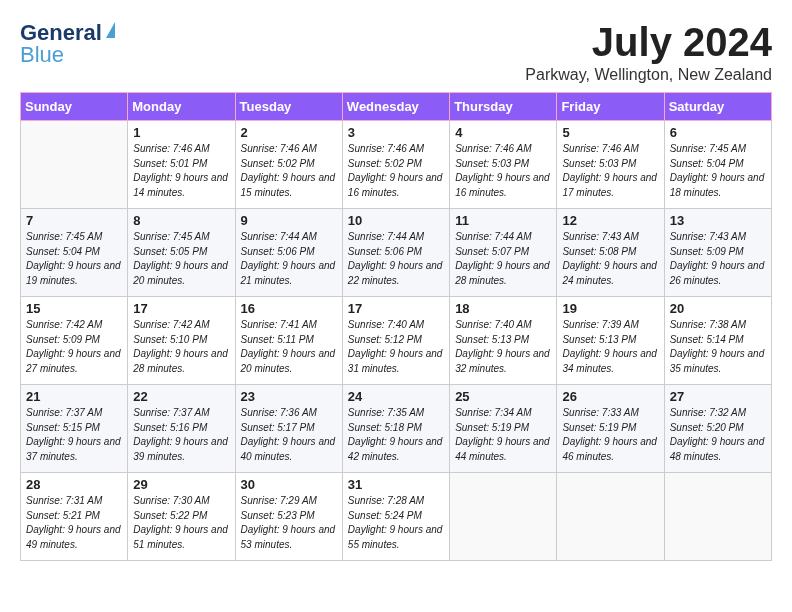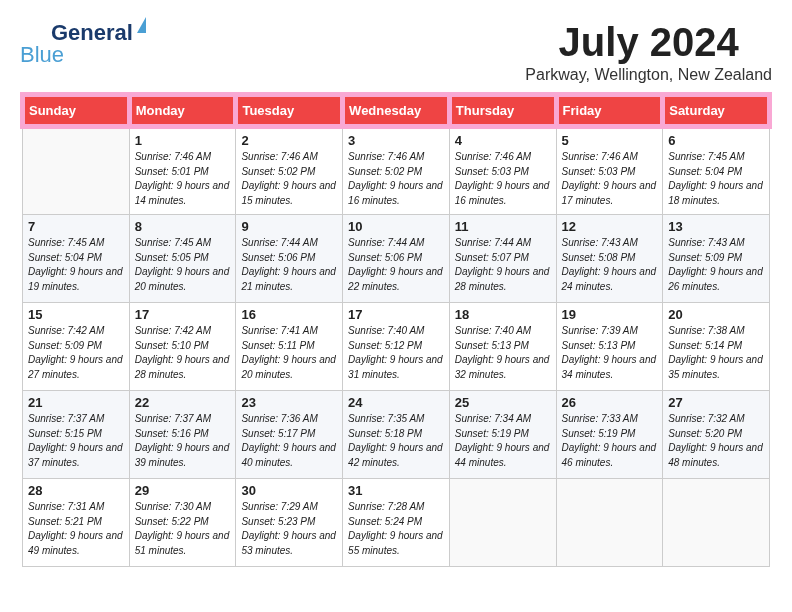--- a/index.html
+++ b/index.html
@@ -15,46 +15,46 @@
       justify-content: space-between;
       align-items: flex-start;
       margin-bottom: 8px;
     }
     .logo {
       display: flex;
       flex-direction: column;
       align-items: flex-start;
     }
     .title-section {
-      text-align: center;
+      text-align: right;
     }
     .month-year {
       font-size: 40px;
       font-weight: bold;
       color: #222;
       line-height: 1.1;
     }
     .location {
       font-size: 16px;
       color: #333;
       margin-top: 2px;
     }
     .calendar-table {
       width: 100%;
       border-collapse: collapse;
       table-layout: fixed;
     }
     .calendar-table th {
-      background: #ef4444;
+      background: #8b5cf6;
       color: #fff;
       font-size: 13px;
       font-weight: bold;
       padding: 6px 4px;
       text-align: left;
-      border: 5px solid #f9a8d4;
+      border: 1px solid #f9a8d4;
     }
     .calendar-table td {
       border: 1px solid #ccc;
       vertical-align: top;
       padding: 4px 5px;
       height: 88px;
       font-size: 10.5px;
       color: #222;
       background: #fff;
     }
@@ -71,22 +71,22 @@
       font-size: 10px;
       line-height: 1.45;
       color: #222;
       font-style: italic;
     }
     .empty-cell {
       background: #f9f9f9 !important;
     }
     .logo-wrapper {
       display: flex;
+      align-items: center;
       gap: 2px;
-      margin-left: 31px;
     }
   </style>
 </head>
 <body>
 
 <div class="header-section">
   <div class="logo">
     <div class="logo-wrapper">
       <span style="font-size:22px;font-weight:bold;color:#1a3a6b;">General</span>
       <span style="display:inline-block;width:0;height:0;border-left:9px solid transparent;border-bottom:16px solid #4a9fd4;margin-left:2px;position:relative;top:-3px;"></span>

